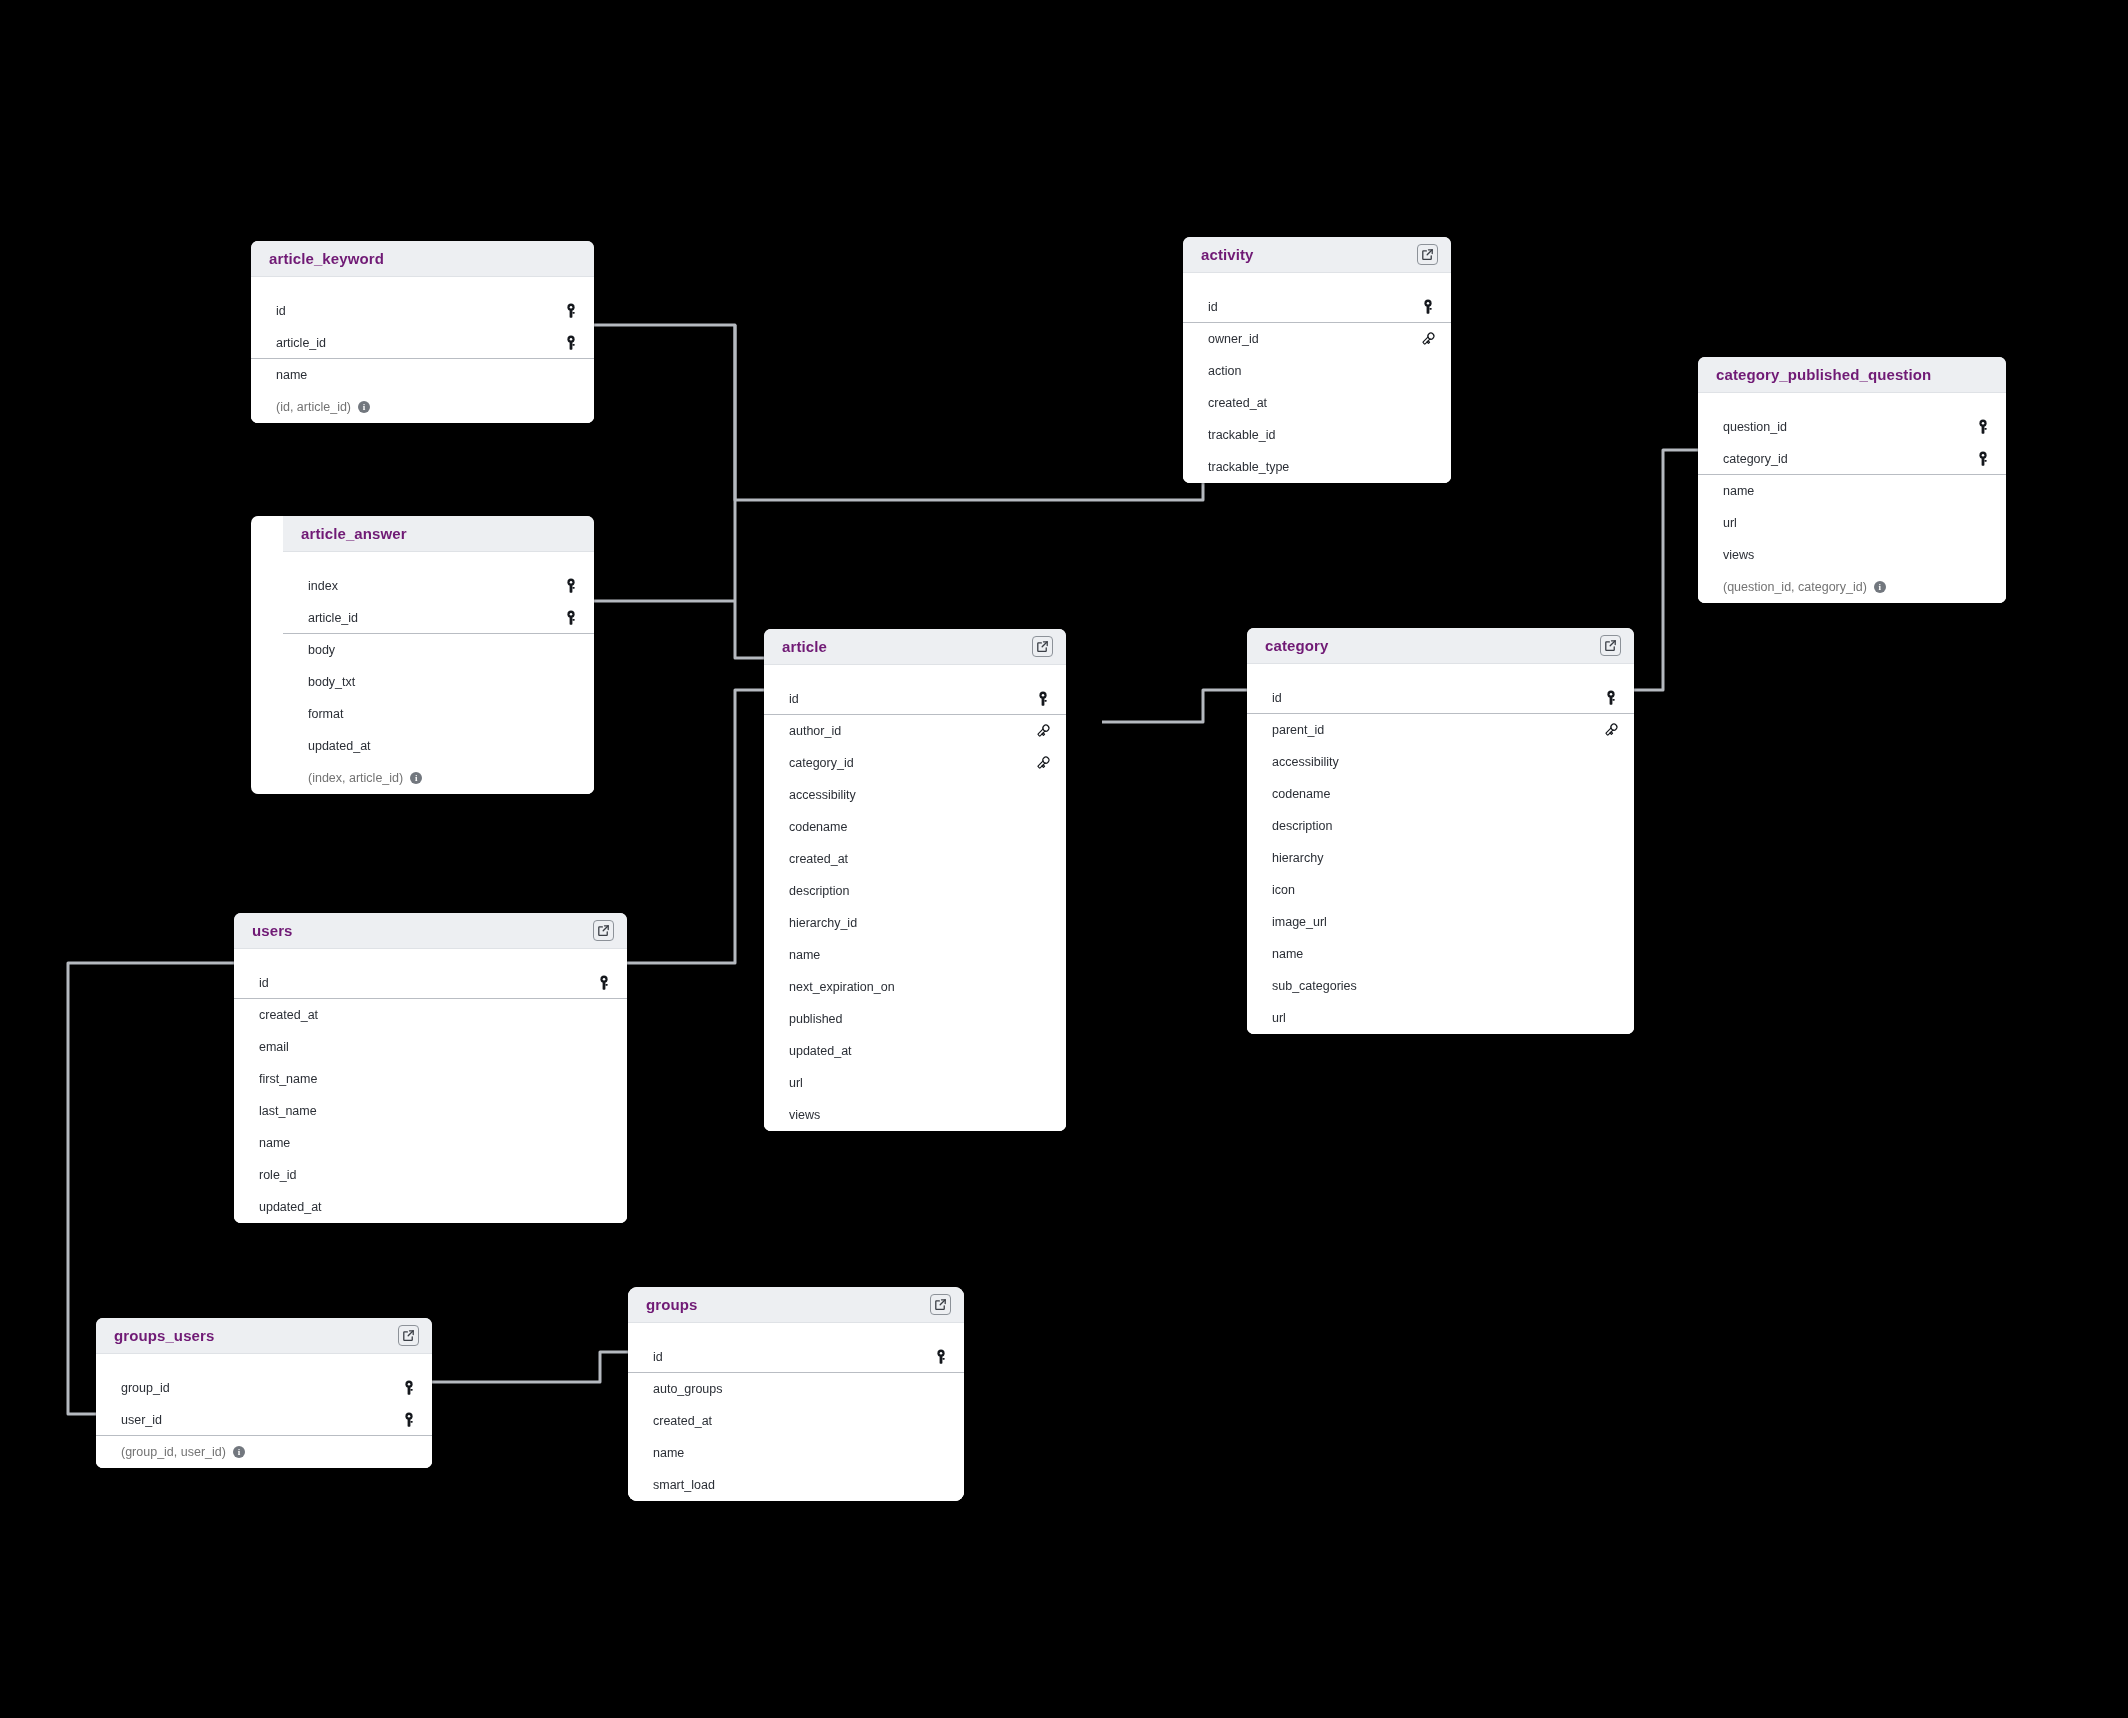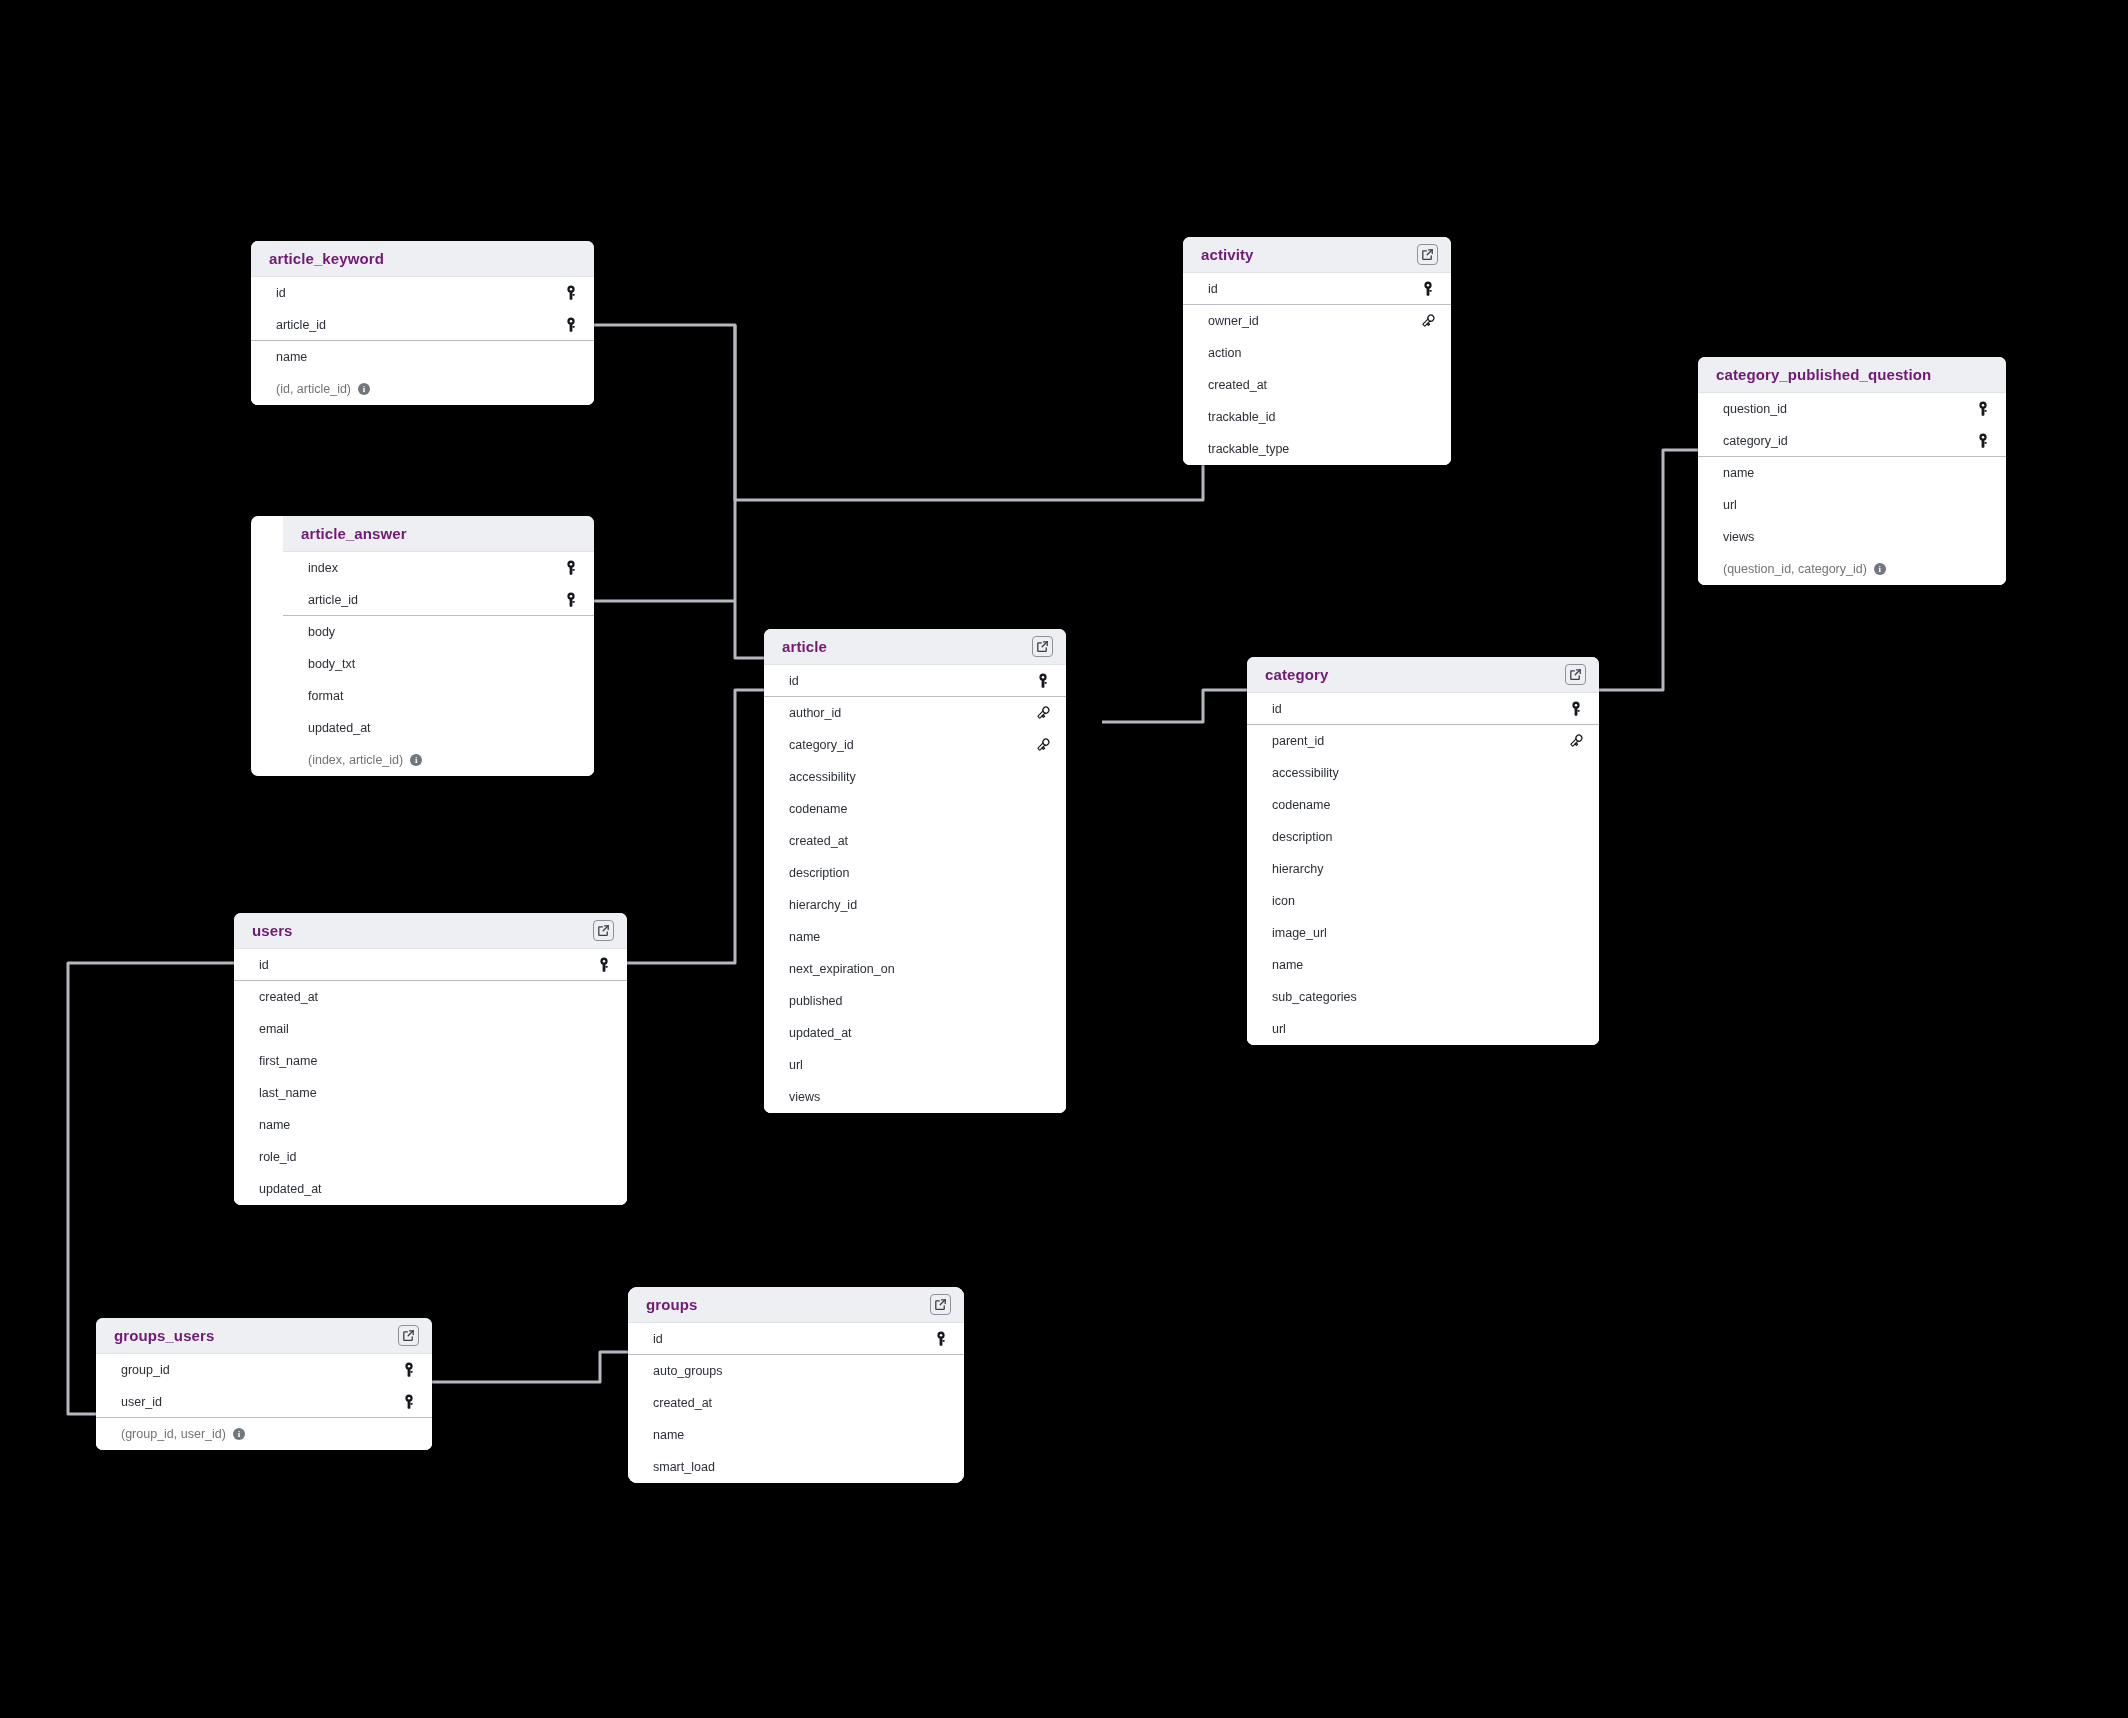--- a/index.html
+++ b/index.html
@@ -52,21 +52,21 @@
     width: 21px; height: 21px;
     border: 1px solid #8d9299;
     border-radius: 4px;
     display: flex;
     align-items: center;
     justify-content: center;
     flex: 0 0 auto;
     background: transparent;
   }
   .ext-link-btn svg { display: block; }
-  .tbl-body { background: #ffffff; }
+  .tbl-body { background: #ffffff; margin-top: 18px; }
   .col-row {
     height: 32px;
     display: flex;
     align-items: center;
     padding: 0 15px 0 25px;
     position: relative;
     background: #ffffff;
   }
   .col-row.pk-last { border-bottom: 1px solid #b9bdc3; }
   .col-name {
@@ -478,21 +478,21 @@
           <div class="col-row">
             <span class="col-name">trackable_id</span>
             <span class="key-slot"></span>
           </div>
           <div class="col-row">
             <span class="col-name">trackable_type</span>
             <span class="key-slot"></span>
           </div>
         </div>
       </div>
-      <div class="table-node" style="left: 1247px; top: 657px; width: 352px;">
+      <div class="table-node" style="left: 1247px; top: 628px; width: 387px;">
         <div class="tbl-header">
           <div class="tbl-title">category</div>
           <div class="ext-link-btn">
             <svg width="13" height="13" viewBox="0 0 16 16" fill="none" stroke="#3b3f46" stroke-width="1.6" stroke-linecap="round" stroke-linejoin="round">
               <path d="M9.2 2.2 H13.8 V6.8"></path>
               <path d="M13.8 2.2 L7.6 8.4"></path>
               <path d="M12.6 9.6 V13.3 A0.7 0.7 0 0 1 11.9 14 H2.9 A0.7 0.7 0 0 1 2.2 13.3 V4.3 A0.7 0.7 0 0 1 2.9 3.6 H6.6"></path>
             </svg>
           </div>
         </div>

